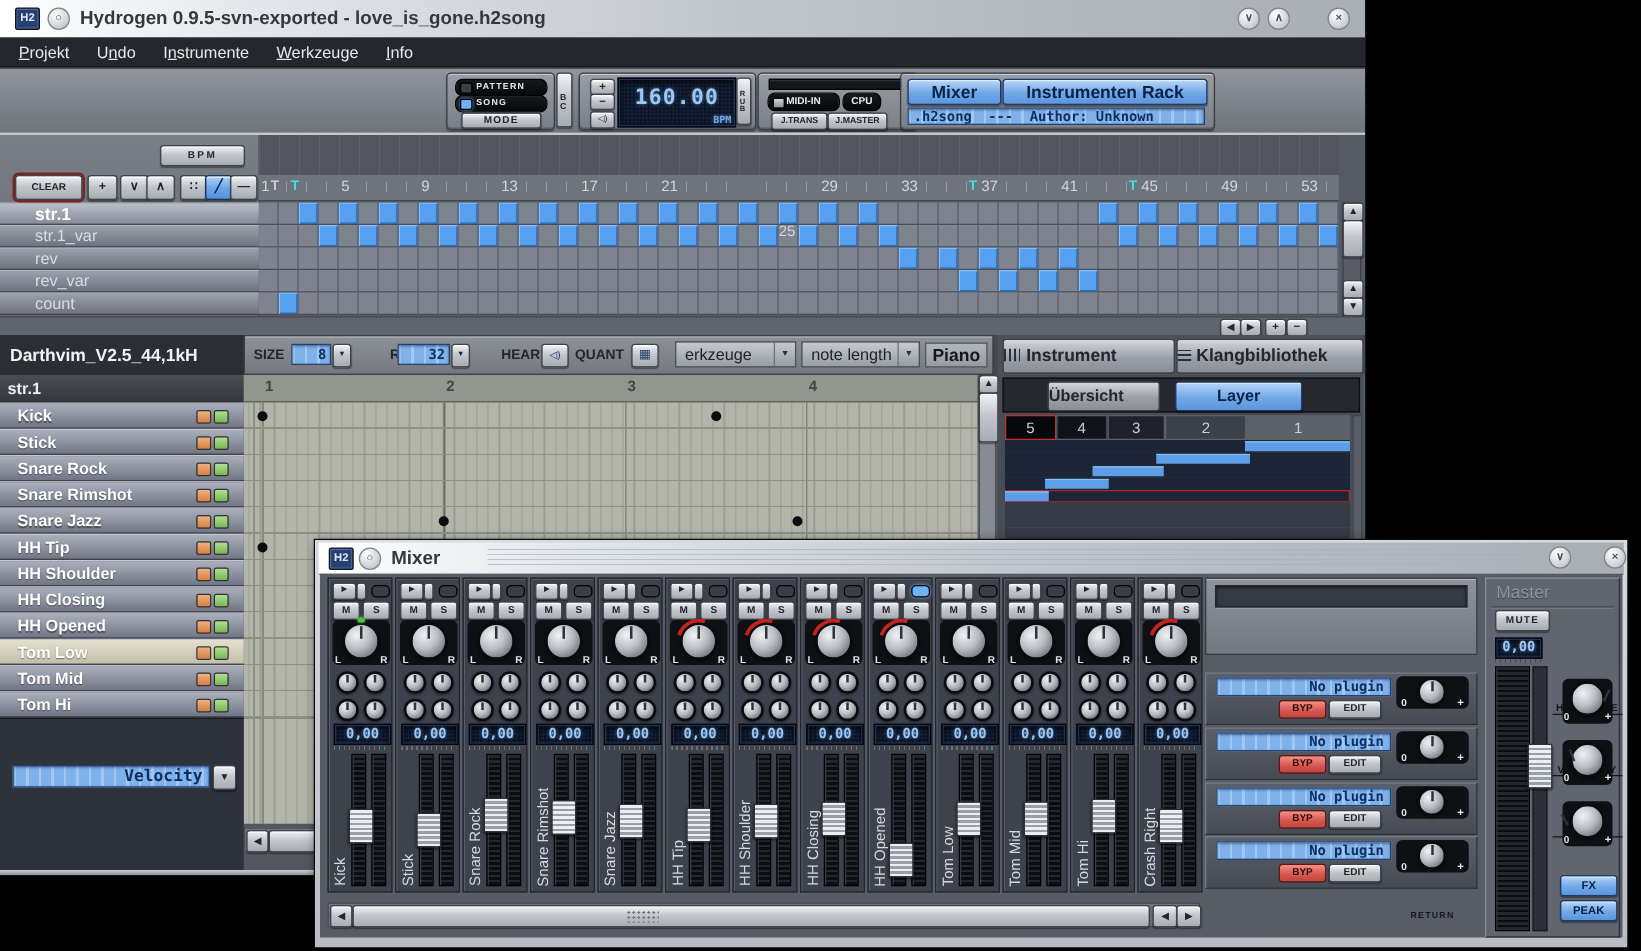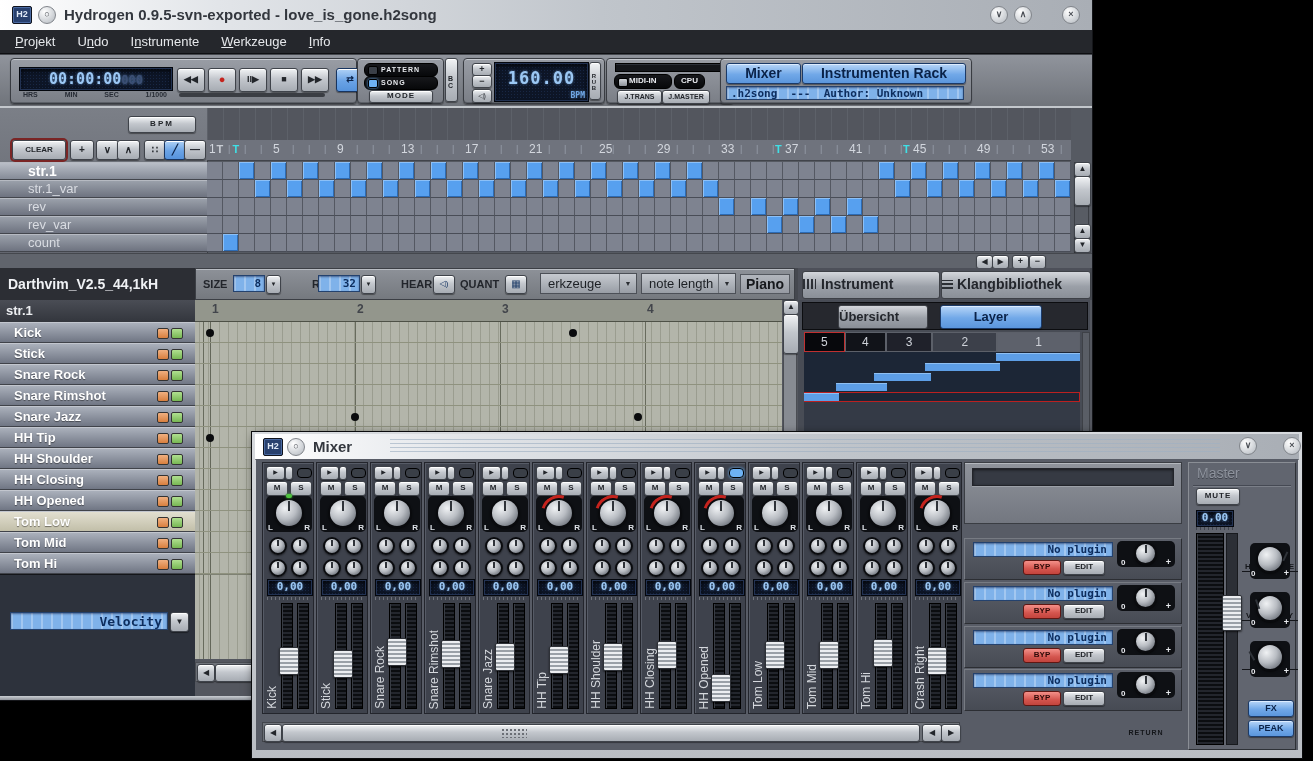--- a/index.html
+++ b/index.html
@@ -114,40 +114,20 @@
     <div class="abs ttl" style="left:64px;top:0;">Hydrogen 0.9.5-svn-exported - love_is_gone.h2song</div>
     <div class="abs circbtn" style="left:990px;top:6px;">∨</div>
     <div class="abs circbtn" style="left:1014px;top:6px;">∧</div>
     <div class="abs circbtn" style="left:1062px;top:6px;">×</div>
   </div>
 
   <div class="abs menubar" id="menubar" style="left:0;top:30px;width:1092px;height:24px;padding-left:4px;box-sizing:border-box;"><div class="mitem"><u>P</u>rojekt</div><div class="mitem">U<u>n</u>do</div><div class="mitem">I<u>n</u>strumente</div><div class="mitem"><u>W</u>erkzeuge</div><div class="mitem"><u>I</u>nfo</div></div>
 
   <div class="abs toolbar" style="left:0;top:54px;width:1092px;height:52px;"></div>
 
-  <div class="abs tgroup" style="left:10px;top:58px;width:345px;height:44px;">
-    <div class="abs lcdD" style="left:8px;top:8px;width:152px;height:22px;font-size:15px;line-height:22px;text-align:center;">
-      <span>00:00:00</span><span style="color:#3c4f74;font-size:12px;">000</span>
-    </div>
-    <div class="abs" id="time-labels" style="left:8px;top:32px;width:152px;display:flex;justify-content:space-between;padding:0 4px;box-sizing:border-box;font-size:7px;font-weight:bold;color:#272c35;">
-        <span>HRS</span>
-        <span>MIN</span>
-        <span>SEC</span>
-        <span>1/1000</span>
-      </div>
-    <div class="abs" id="transport" style="left:166px;top:9px;display:flex;gap:3px;">
-        <div class="sb tbtn" style="">◀◀</div>
-        <div class="sb tbtn rec" style="">●</div>
-        <div class="sb tbtn" style="">II▶</div>
-        <div class="sb tbtn" style="">■</div>
-        <div class="sb tbtn" style="">▶▶</div>
-        <div class="sb tbtn tactive" style="margin-left: 4px;">⇄</div>
-      </div>
-    <div class="abs" style="left:168px;top:34px;width:146px;height:4px;background:#3a3d43;border-radius:2px;"></div>
-  </div>
 
   <div class="abs tgroup" style="left:357px;top:58px;width:85px;height:44px;">
     <div class="abs pill" style="left:6px;top:4px;width:72px;height:12px;font-size:7px;line-height:11px;">
       <span class="abs led" style="left:3px;top:2px;width:8px;height:7px;"></span>
       <span style="margin-left:16px;letter-spacing:1px;">PATTERN</span>
     </div>
     <div class="abs pill" style="left:6px;top:17px;width:72px;height:12px;font-size:7px;line-height:11px;">
       <span class="abs led on" style="left:3px;top:2px;width:8px;height:7px;"></span>
       <span style="margin-left:16px;letter-spacing:1px;">SONG</span>
     </div>
@@ -228,21 +208,21 @@
       <span class="ruler-tick" style="left: 996px;">|</span>
       <span class="ruler-tick" style="left: 1012px;">|</span>
       <span class="ruler-tick" style="left: 1028px;">|</span>
       <span class="ruler-tick" style="left: 1060px;">|</span>
       <span class="ruler-num" style="left: 209px;">1</span>
       <span class="ruler-num" style="left: 273px;">5</span>
       <span class="ruler-num" style="left: 337px;">9</span>
       <span class="ruler-num" style="left: 401px;">13</span>
       <span class="ruler-num" style="left: 465px;">17</span>
       <span class="ruler-num" style="left: 529px;">21</span>
-      <span class="ruler-num" style="left: 599px;">25</span>
+      <span class="ruler-num" style="left: 623px; margin-top: 36px;">25</span>
       <span class="ruler-num" style="left: 657px;">29</span>
       <span class="ruler-num" style="left: 721px;">33</span>
       <span class="ruler-num" style="left: 785px;">37</span>
       <span class="ruler-num" style="left: 849px;">41</span>
       <span class="ruler-num" style="left: 913px;">45</span>
       <span class="ruler-num" style="left: 977px;">49</span>
       <span class="ruler-num" style="left: 1041px;">53</span>
       <span class="ruler-T" style="left: 216.6px; color: rgb(201, 205, 212);">T</span>
       <span class="ruler-T" style="left: 232.6px; color: rgb(63, 224, 230);">T</span>
       <span class="ruler-T" style="left: 775px; color: rgb(63, 224, 230);">T</span>

